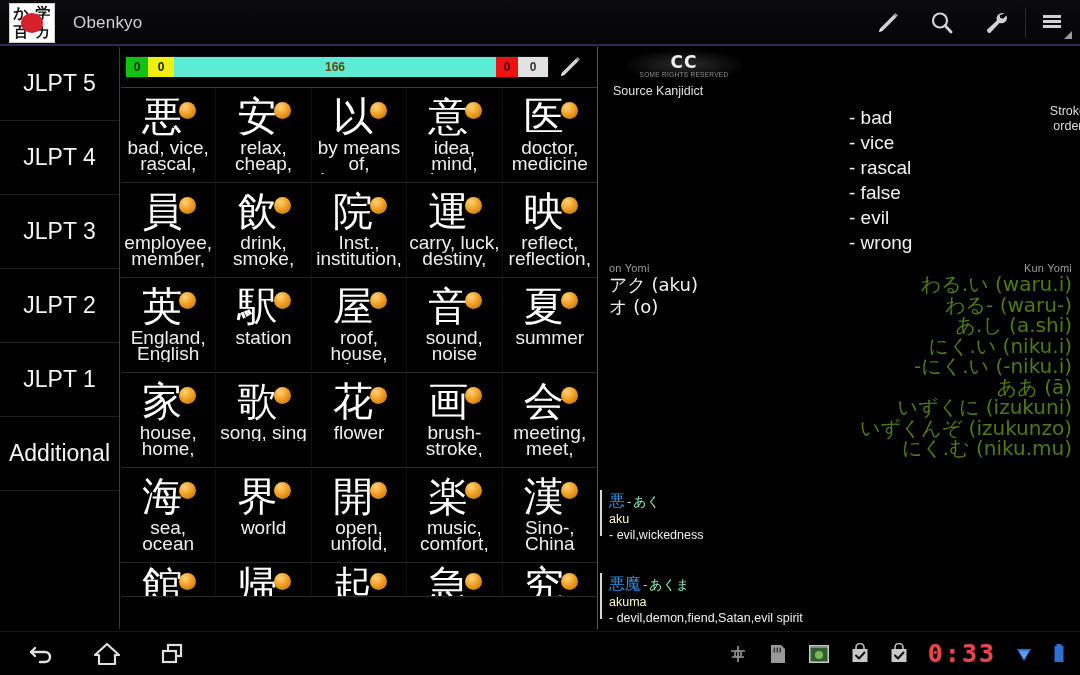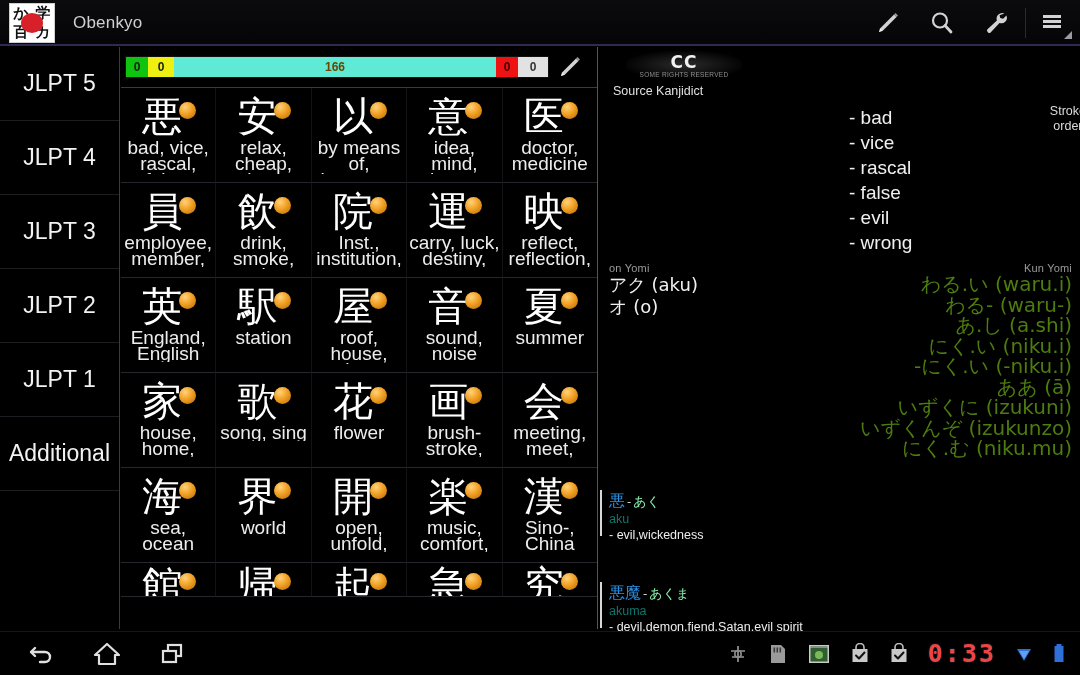--- a/index.html
+++ b/index.html
@@ -157,21 +157,21 @@
 
   .vocab { position:absolute; left:0; top:440px; width:481px; }
   .vitem { position:relative; padding:4px 0 6px 10px; }
   .vitem::before {
     content:""; position:absolute; left:1px; top:3px; width:2px; height:46px; background:#d8d8d8;
   }
   .vhead { font-family:"DejaVu Sans", sans-serif; font-size:16px; line-height:20px; }
   .vhead .vk { color:#2a8fe0; }
   .vhead .vdash { color:#d0d0d0; font-size:12px; padding:0 2px; }
   .vhead .vkana { color:#86efac; font-size:13px; }
-  .vromaji { font-size:12.5px; line-height:15px; color:#0f766e; }
+  .vromaji { font-size:12.5px; line-height:15px; color:#fef9c3; }
   .vgloss { font-size:12.5px; line-height:16px; color:#ededed; }
 
   
   .sysbar {
     position:absolute; left:0; top:631px; width:1080px; height:44px;
     background:#000; border-top:1px solid #16161a;
     display:flex; align-items:center;
   }
   .nav-btns { display:flex; align-items:center; gap:32px; margin-left:24px; }
   .nav-btn { width:34px; height:34px; display:flex; align-items:center; justify-content:center; }
@@ -470,21 +470,21 @@
     </div>
 
     <div class="vocab">
       <div class="vitem">
         <div class="vhead">
           <span class="vk">悪</span><span class="vdash">-</span><span class="vkana">あく</span>
         </div>
         <div class="vromaji">aku</div>
         <div class="vgloss">- evil,wickedness</div>
       </div>
-      <div class="vitem" style="margin-top:30px;">
+      <div class="vitem" style="margin-top:21px;">
         <div class="vhead">
           <span class="vk">悪魔</span><span class="vdash">-</span><span class="vkana">あくま</span>
         </div>
         <div class="vromaji">akuma</div>
         <div class="vgloss">- devil,demon,fiend,Satan,evil spirit</div>
       </div>
     </div>
   </div>
 
   <div class="sysbar">

